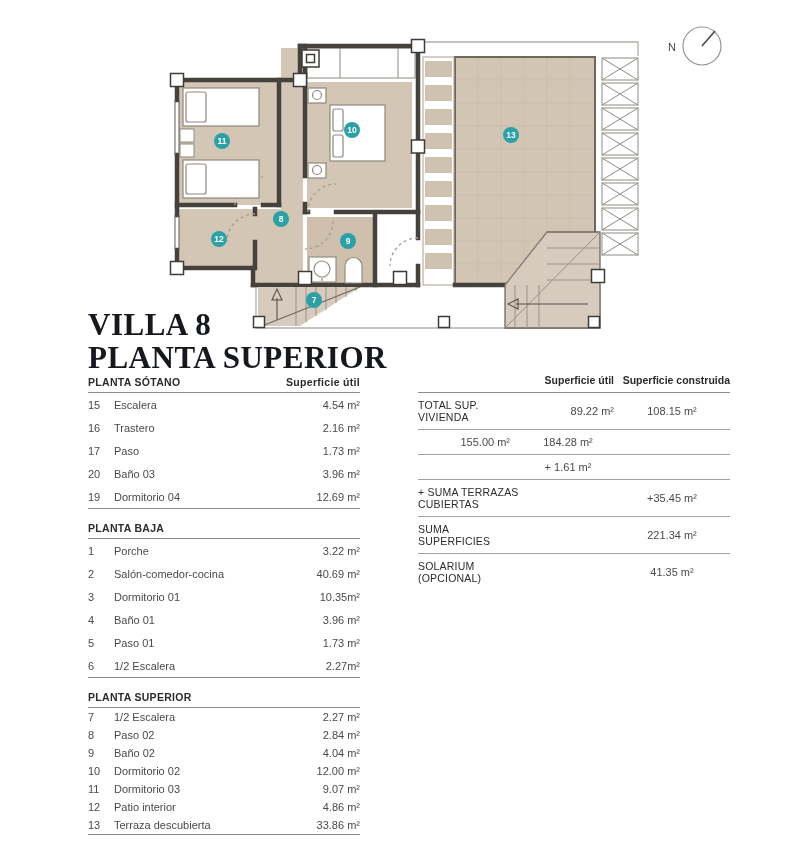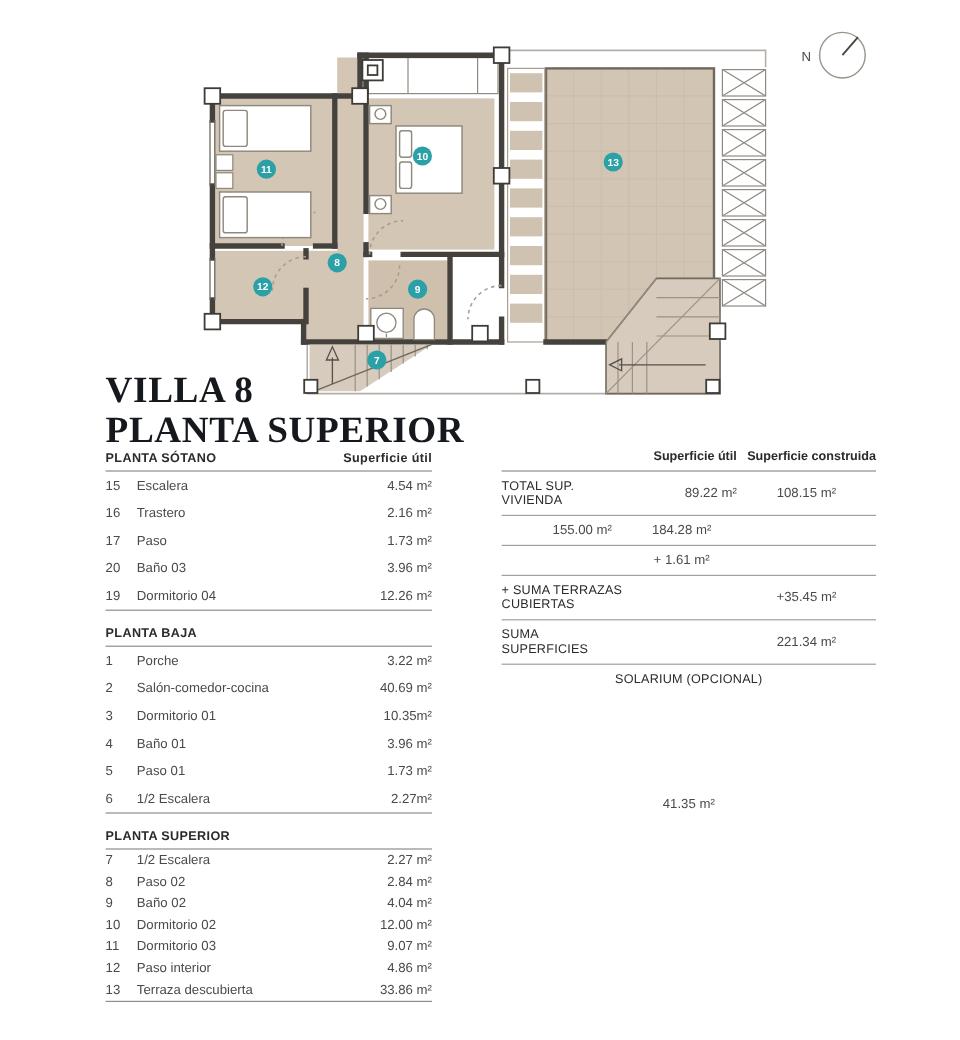--- a/index.html
+++ b/index.html
@@ -315,21 +315,21 @@
         <span class="a">1.73 m²</span>
       </div>
     <div class="row">
         <span class="n">20</span>
         <span class="nm">Baño 03</span>
         <span class="a">3.96 m²</span>
       </div>
     <div class="row">
         <span class="n">19</span>
         <span class="nm">Dormitorio 04</span>
-        <span class="a">12.26 m²</span>
+        <span class="a">12.69 m²</span>
       </div>
   </div>
 
   <div class="sec">
     <div class="sec-header">
       <span>PLANTA BAJA</span>
     </div>
     <div class="row">
         <span class="n">1</span>
         <span class="nm">Porche</span>
@@ -386,21 +386,21 @@
         <span class="nm">Dormitorio 02</span>
         <span class="a">12.00 m²</span>
       </div>
     <div class="row">
         <span class="n">11</span>
         <span class="nm">Dormitorio 03</span>
         <span class="a">9.07 m²</span>
       </div>
     <div class="row">
         <span class="n">12</span>
-        <span class="nm">Paso interior</span>
+        <span class="nm">Patio interior</span>
         <span class="a">4.86 m²</span>
       </div>
     <div class="row">
         <span class="n">13</span>
         <span class="nm">Terraza descubierta</span>
         <span class="a">33.86 m²</span>
       </div>
   </div>
 
 </div>
@@ -427,18 +427,18 @@
   <div class="rt-row">
     <span class="rt-label">+ SUMA TERRAZAS CUBIERTAS</span>
     <span class="rt-c1"></span>
     <span class="rt-c2">+35.45 m²</span>
   </div>
   <div class="rt-row">
     <span class="rt-label">SUMA SUPERFICIES</span>
     <span class="rt-c1"></span>
     <span class="rt-c2">221.34 m²</span>
   </div>
-  <div class="rt-row" style="border-bottom:none;flex-direction:column;">
+  <div class="rt-row" style="border-bottom:none;">
     <span class="rt-label">SOLARIUM (OPCIONAL)</span>
     <span class="rt-c1"></span>
     <span class="rt-c2">41.35 m²</span>
   </div>
 </div>
 
 </body></html>

